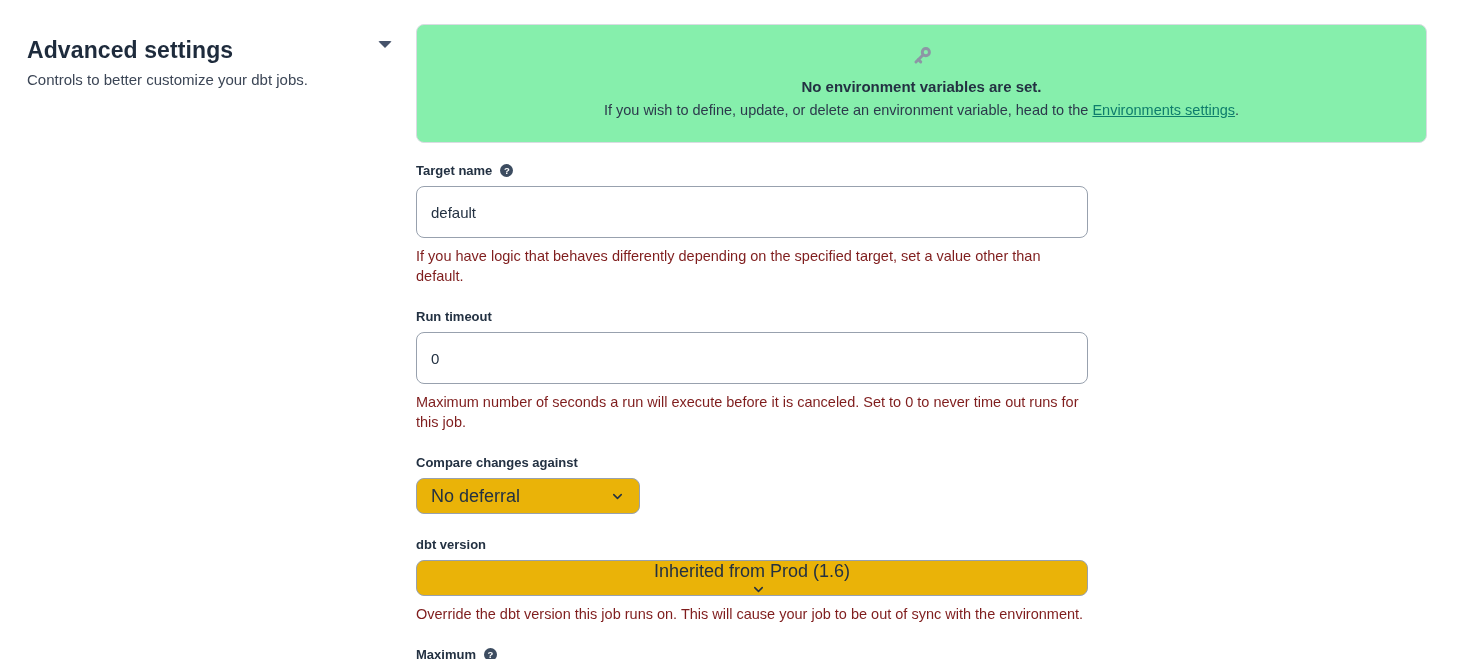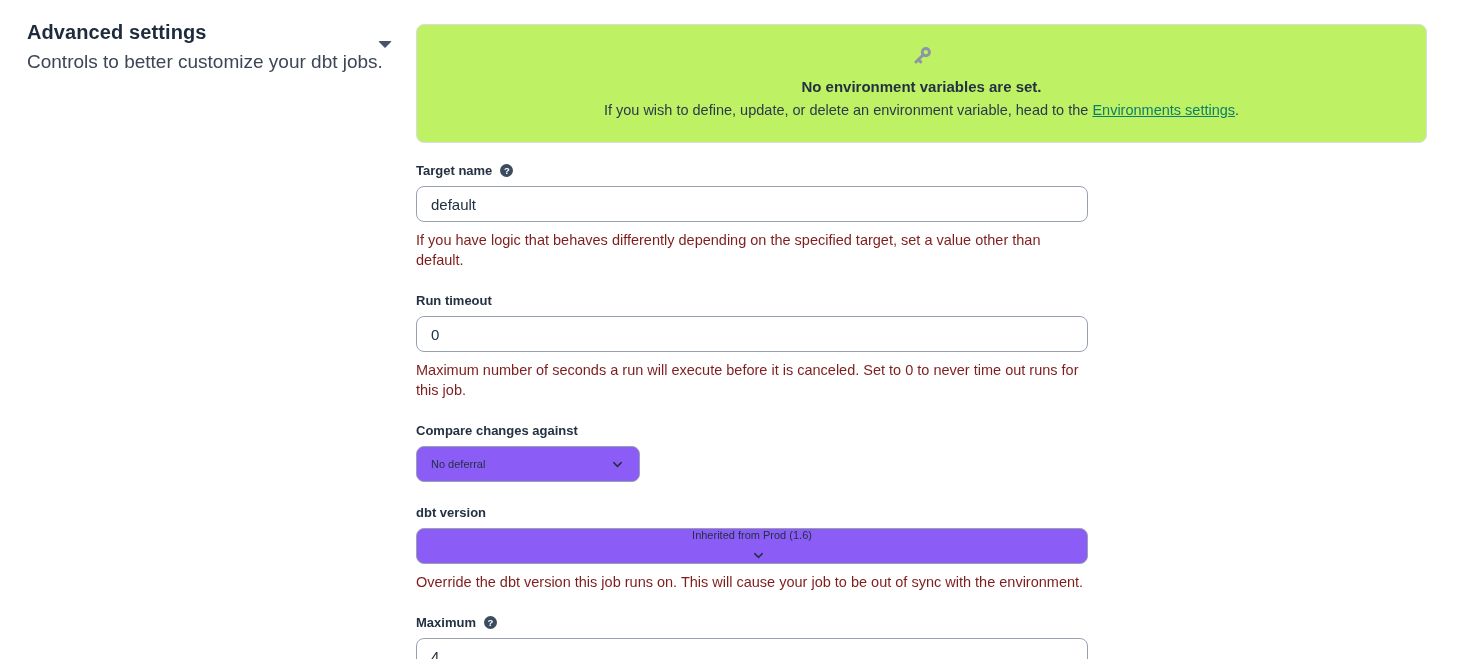--- a/index.html
+++ b/index.html
@@ -19,28 +19,28 @@
   }
 
   
   .left-col {
     width: 416px;
     flex: 0 0 416px;
     padding: 21px 0 0 27px;
     position: relative;
   }
   .page-title {
-    font-size: 20px;
+    font-size: 23px;
     font-weight: 700;
     color: #1e2b3c;
-    margin: 0 0 7px 0;
+    margin: 16px 0 7px 0;
     letter-spacing: 0.1px;
   }
   .page-subtitle {
-    font-size: 19px;
+    font-size: 15px;
     color: #3c4656;
     margin: 0;
   }
   .collapse-toggle {
     position: absolute;
     left: 378px;
     top: 41px;
     width: 14px;
     height: 8px;
     cursor: pointer;
@@ -58,21 +58,21 @@
     flex: 1 1 auto;
     padding: 24px 31px 0 0;
   }
 
   
   .env-card {
     border: 1px solid #d9dce2;
     border-radius: 8px;
     padding: 20px 24px 24px;
     text-align: center;
-    background: #bef264;
+    background: #86efac;
   }
   .env-card .key-icon {
     display: inline-block;
     line-height: 0;
   }
   .env-card-title {
     font-size: 15px;
     font-weight: 700;
     color: #233142;
     margin: 7px 0 0 0;
@@ -114,38 +114,38 @@
     font-size: 9.5px;
     font-weight: 700;
     display: inline-flex;
     align-items: center;
     justify-content: center;
     cursor: pointer;
     line-height: 1;
   }
   .text-input {
     width: 100%;
-    height: 36px;
+    height: 52px;
     border: 1px solid #98a1ae;
     border-radius: 8px;
     padding: 0 14px;
     font-size: 15px;
     font-family: "Liberation Sans", sans-serif;
     color: #233142;
     background: #ffffff;
     outline: none;
   }
   .select-box {
     height: 36px;
     border: 1px solid #98a1ae;
     border-radius: 8px;
     padding: 0 14px;
-    font-size: 11px;
-    color: #233142;
-    background: #8b5cf6;
+    font-size: 18px;
+    color: #233142;
+    background: #eab308;
     display: flex;
     align-items: center;
     justify-content: space-between;
     cursor: pointer;
   }
   .select-box.full { width: 100%; flex-direction: column; }
   .select-box.narrow { width: 224px; }
   .chevron-down { line-height: 0; margin-left: 12px; }
   .helper-text {
     margin-top: 8px;

